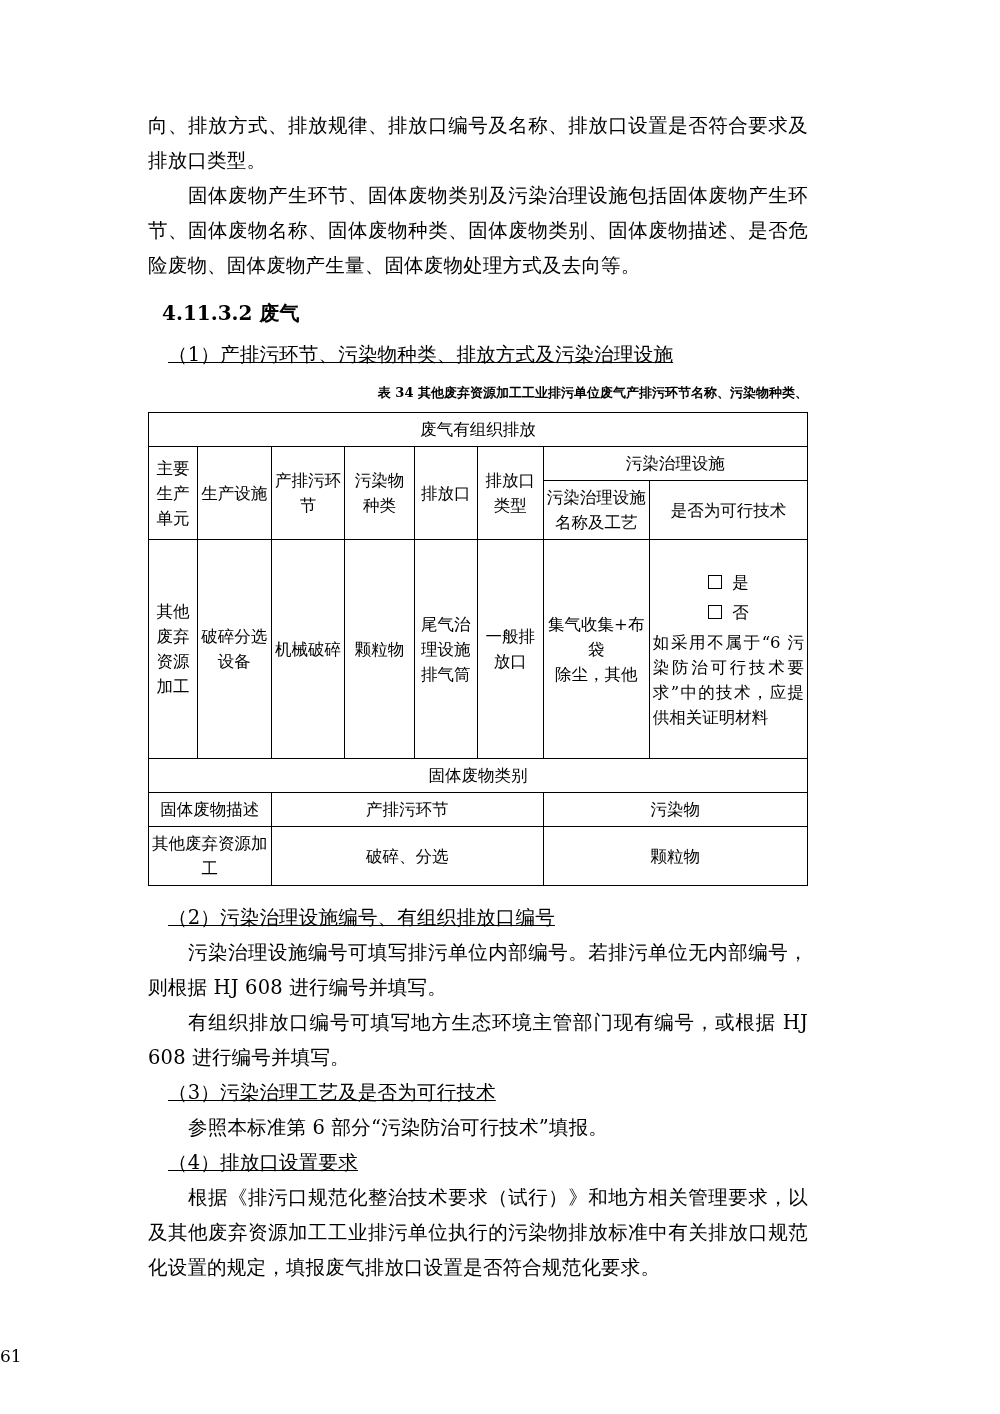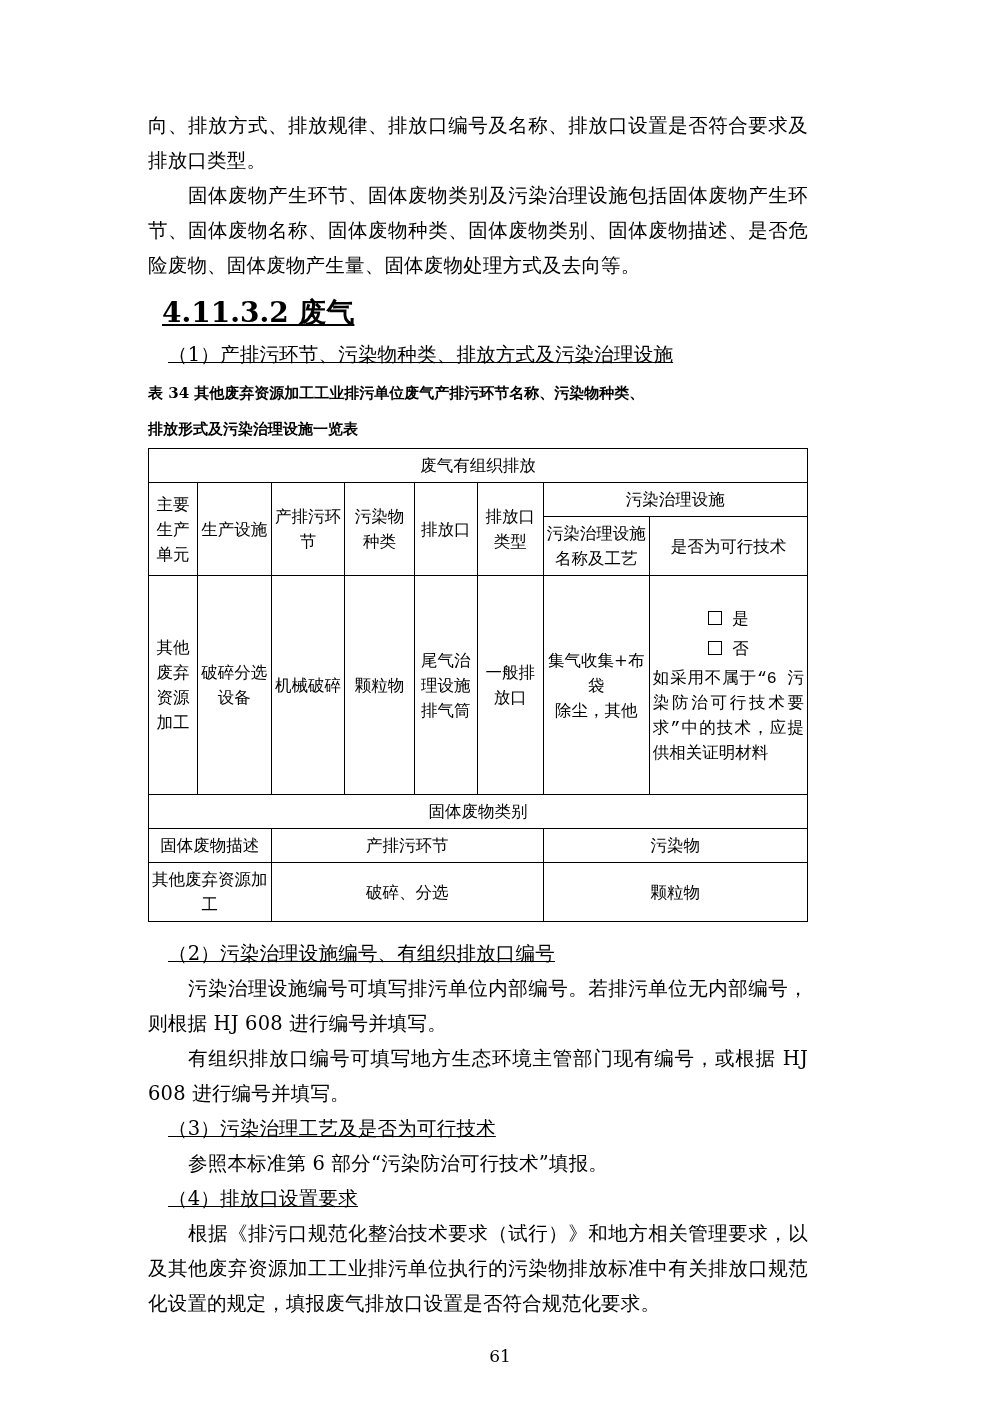--- a/index.html
+++ b/index.html
@@ -27,29 +27,28 @@
     line-height: 35px;
     text-align: justify;
     text-justify: inter-ideograph;
     letter-spacing: 0.2px;
   }
   .indent2 { text-indent: 40px; }
   .indent1 { text-indent: 20px; text-decoration: underline; }
   .noindent { text-indent: 0; }
   h3.section {
     margin: 14px 0 8px 0;
-    font-size: 28px;
+    font-size: 20px;
     font-weight: bold;
     line-height: 32px;
     text-indent: 14px;
-    text-decoration: underline;
   }
   .tbl-title {
-    text-align: left;
-    font-size: 15px;
+    text-align: right;
+    font-size: 13px;
     font-weight: bold;
     line-height: 30px;
     margin: 6px 0 2px 0;
   }
   table.maintbl {
     border-collapse: collapse;
     width: 100%;
     table-layout: fixed;
     margin-top: 4px;
     margin-bottom: 14px;
@@ -91,46 +90,43 @@
     display: inline-block;
     width: 12px;
     height: 12px;
     border: 1px solid #000;
     margin-right: 10px;
     vertical-align: -1px;
   }
   .feas-note {
     margin-top: 2px;
     text-align: justify;
-    font-family: Liberation Mono, monospace;
   }
   .pagenum {
     position: absolute;
     bottom: 48px;
     left: 0;
     width: 1000px;
-    text-align: center;
     font-size: 17px;
     font-family: "DejaVu Serif", "Liberation Serif", serif;
   }
 </style>
 </head>
 <body>
 
 <div class="page">
 
   <p class="noindent">向、排放方式、排放规律、排放口编号及名称、排放口设置是否符合要求及排放口类型。</p>
   <p class="indent2">固体废物产生环节、固体废物类别及污染治理设施包括固体废物产生环节、固体废物名称、固体废物种类、固体废物类别、固体废物描述、是否危险废物、固体废物产生量、固体废物处理方式及去向等。</p>
 
   <h3 class="section">4.11.3.2 废气</h3>
 
   <p class="indent1">（1）产排污环节、污染物种类、排放方式及污染治理设施</p>
 
   <div class="tbl-title">表 34 其他废弃资源加工工业排污单位废气产排污环节名称、污染物种类、</div>
-  <div class="tbl-title">排放形式及污染治理设施一览表</div>
 
   <table class="maintbl">
     <colgroup>
       <col style="width:7.4%">
       <col style="width:11.2%">
       <col style="width:11.2%">
       <col style="width:10.5%">
       <col style="width:9.6%">
       <col style="width:10.0%">
       <col style="width:16.1%">

